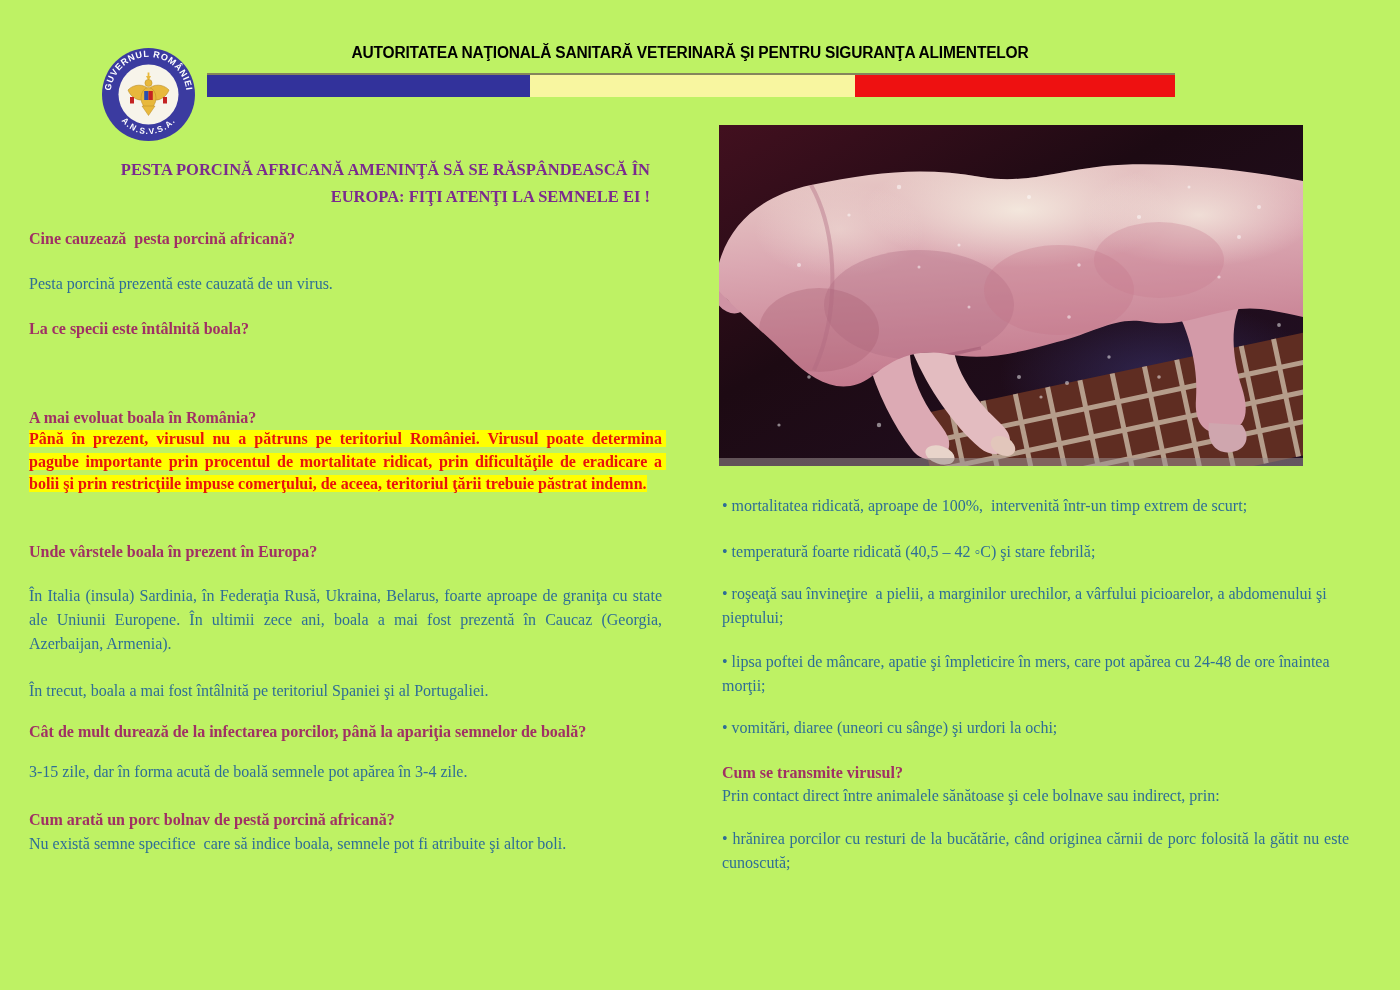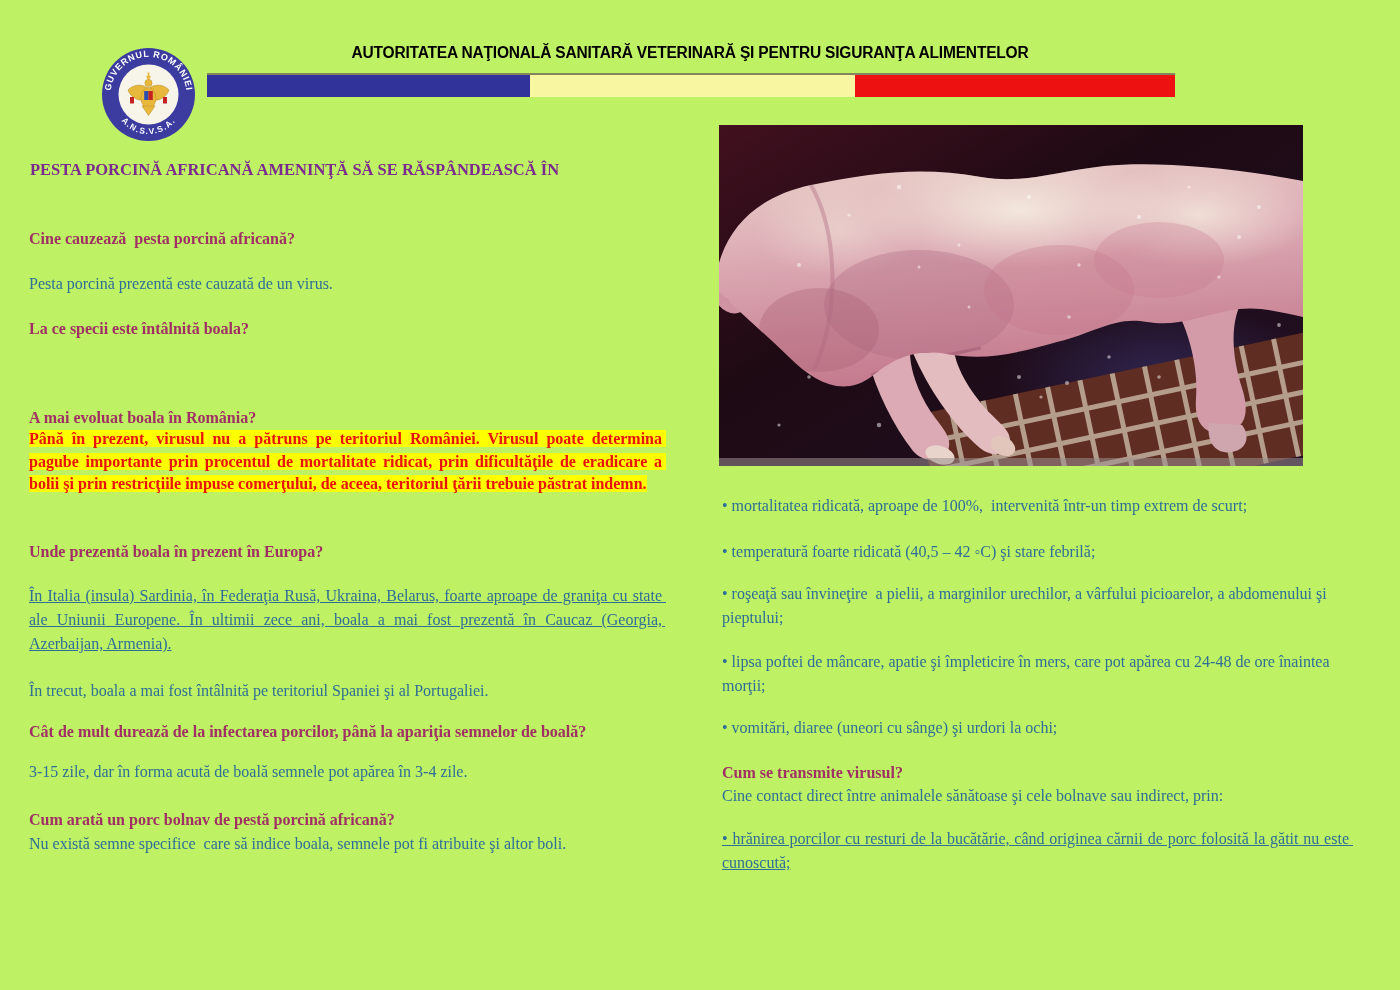--- a/index.html
+++ b/index.html
@@ -27,23 +27,23 @@
   .seg-red{width:320px;background:var(--flag_red,#EE1111);}
   .logo{left:100px;top:46px;width:97px;height:97px;}
   
   .tb{
     position:absolute;left:29px;width:633px;
     font-size:16px;line-height:24px;white-space:pre-wrap;
   }
   .nw{white-space:pre;}
   .q{color:var(--heading,#A03064);font-weight:bold;}
   .a{color:var(--body,#2F6E96);}
-  .justify{text-align:justify;text-decoration:underline;}
+  .justify{text-align:justify;}
   .doc-title{
-    left:30px;top:156px;width:620px;text-align:left;
+    left:30px;top:156px;width:620px;text-align:right;
     color:var(--title,#7B2A8E);font-weight:bold;font-size:16.5px;line-height:27px;
   }
   .doc-title div{white-space:pre;}
   .hl-wrap{
     top:428px;line-height:22.5px;text-align:justify;font-weight:bold;font-family:Liberation Serif, serif;
   }
   .hl{background:var(--hl_bg,#FFFF00);color:var(--hl_text,#E8130B);}
   
   .rc{left:722px;width:627px;}
   
@@ -84,31 +84,32 @@
       <path d="M42,60 h13 l-6.5,9.5 z" fill="#E8B83C" stroke="#B98A20" stroke-width="0.5"></path>
       <rect x="44.2" y="45" width="4.3" height="9" fill="#2B4FB0"></rect>
       <rect x="48.5" y="45" width="4.3" height="9" fill="#C42222"></rect>
       <rect x="30" y="51" width="4" height="6.5" fill="#C42222"></rect>
       <rect x="63" y="51" width="4" height="6.5" fill="#C42222"></rect>
     </g>
   </svg>
 
   <div class="abs doc-title">
     <div>PESTA PORCINĂ AFRICANĂ AMENINŢĂ SĂ SE RĂSPÂNDEASCĂ ÎN</div>
+    <div>EUROPA: FIŢI ATENŢI LA SEMNELE EI !</div>
   </div>
 
   <div class="tb q nw" style="top:227px">Cine cauzează  pesta porcină africană?</div>
   <div class="tb a nw" style="top:272px">Pesta porcină prezentă este cauzată de un virus.</div>
 
   <div class="tb q nw" style="top:317px">La ce specii este întâlnită boala?</div>
 
   <div class="tb q nw" style="top:406px">A mai evoluat boala în România?</div>
   <p class="tb hl-wrap" style="top:428px;margin:0"><span class="hl">Până în prezent, virusul nu a pătruns pe teritoriul României. Virusul poate determina pagube importante prin procentul de mortalitate ridicat, prin dificultăţile de eradicare a bolii şi prin restricţiile impuse comerţului, de aceea, teritoriul ţării trebuie păstrat indemn.</span></p>
 
-  <div class="tb q nw" style="top:540px">Unde prezentă boala în prezent în Europa?</div>
+  <div class="tb q nw" style="top:540px">Unde vârstele boala în prezent în Europa?</div>
   <div class="tb a justify" style="top:584px">În Italia (insula) Sardinia, în Federaţia Rusă, Ukraina, Belarus, foarte aproape de graniţa cu state ale Uniunii Europene. În ultimii zece ani, boala a mai fost prezentă în Caucaz (Georgia, Azerbaijan, Armenia).</div>
   <div class="tb a nw" style="top:679px">În trecut, boala a mai fost întâlnită pe teritoriul Spaniei şi al Portugaliei.</div>
 
   <div class="tb q nw" style="top:720px">Cât de mult durează de la infectarea porcilor, până la apariţia semnelor de boală?</div>
   <div class="tb a nw" style="top:760px">3-15 zile, dar în forma acută de boală semnele pot apărea în 3-4 zile.</div>
 
   <div class="tb q nw" style="top:808px">Cum arată un porc bolnav de pestă porcină africană?</div>
   <div class="tb a nw" style="top:832px">Nu există semne specifice  care să indice boala, semnele pot fi atribuite şi altor boli.</div>
 
   <svg class="abs photo" viewBox="0 0 584 341" preserveAspectRatio="none">
@@ -215,16 +216,16 @@
     <rect x="0" y="333" width="584" height="8" fill="#9a8f8f" opacity="0.55"></rect>
   </svg>
 
   <div class="tb a rc nw" style="top:494px">• mortalitatea ridicată, aproape de 100%,  intervenită într-un timp extrem de scurt;</div>
   <div class="tb a rc nw" style="top:540px">• temperatură foarte ridicată (40,5 – 42 ◦C) şi stare febrilă;</div>
   <div class="tb a rc" style="top:582px">• roşeaţă sau învineţire  a pielii, a marginilor urechilor, a vârfului picioarelor, a abdomenului şi pieptului;</div>
   <div class="tb a rc" style="top:650px">• lipsa poftei de mâncare, apatie şi împleticire în mers, care pot apărea cu 24-48 de ore înaintea morţii;</div>
   <div class="tb a rc nw" style="top:716px">• vomitări, diaree (uneori cu sânge) şi urdori la ochi;</div>
 
   <div class="tb q rc nw" style="top:761px">Cum se transmite virusul?</div>
-  <div class="tb a rc nw" style="top:784px">Cine contact direct între animalele sănătoase şi cele bolnave sau indirect, prin:</div>
+  <div class="tb a rc nw" style="top:784px">Prin contact direct între animalele sănătoase şi cele bolnave sau indirect, prin:</div>
   <div class="tb a rc justify" style="top:827px">• hrănirea porcilor cu resturi de la bucătărie, când originea cărnii de porc folosită la gătit nu este cunoscută;</div>
 
 </div>
 
 </body></html>

